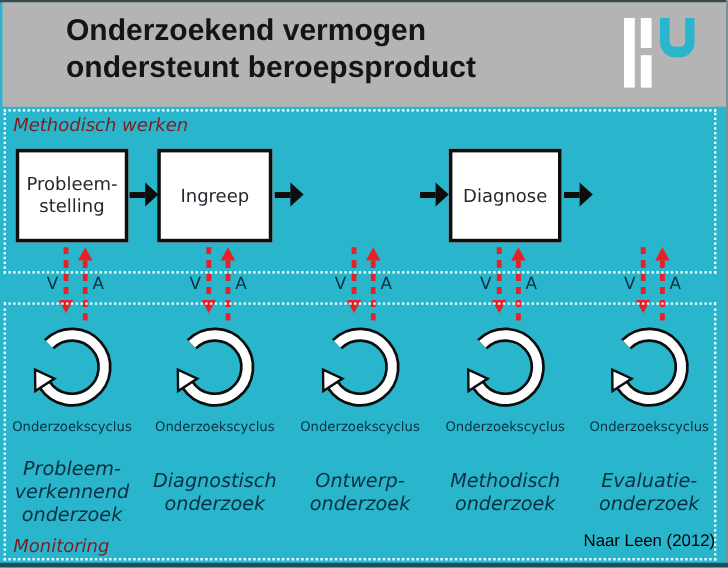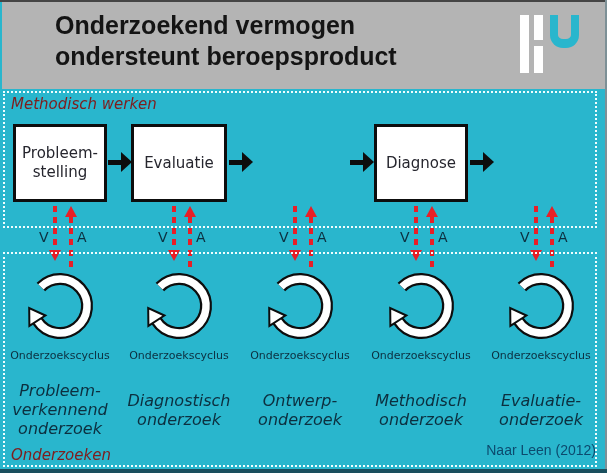--- a/index.html
+++ b/index.html
@@ -68,21 +68,21 @@
 
   
   .cycle-svg { position:absolute; top:267px; width:78px; height:78px; }
   .cycle-label { position:absolute; top:349px; width:130px; text-align:center;
                  font-size:11px; color:#0c2f3f; }
   .research-label { position:absolute; width:140px; text-align:center; font-style:italic;
                     font-size:16px; line-height:19px; color:#0c2f3f; white-space:pre-line; }
   .research-top { top:391px; }
   .research-top-tall { top:381px; }
 
-  .attribution { position:absolute; top:442px; right:11px; font-size:14px; color:#0c4a6e;
+  .attribution { position:absolute; top:442px; right:11px; font-size:14px; color:#000000;
                  font-family:"Liberation Sans", sans-serif; }
 </style>
 </head>
 <body>
 
 <div class="slide">
   <div class="top-edge"></div>
 
   <div class="header">
     <div class="title">Onderzoekend vermogen
@@ -94,21 +94,21 @@
       <div class="logo-u"></div>
     </div>
   </div>
 
   <div class="region region-method">
     <div class="region-label">Methodisch werken</div>
   </div>
 
   <div class="pbox pbox1">Probleem-
 stelling</div>
-  <div class="pbox pbox2">Evaluatie</div>
+  <div class="pbox pbox2">Ingreep</div>
   <div class="pbox pbox4">Diagnose</div>
 
   <div class="barrow barrow1">
       <div class="shaft"></div>
       <div class="head"></div>
     </div>
   <div class="barrow barrow2">
       <div class="shaft"></div>
       <div class="head"></div>
     </div>
@@ -155,21 +155,21 @@
 
   <div class="red-line red-down-line" style="left:534px"></div>
   <div class="red-head red-down-head" style="left:530px"></div>
   <div class="red-line red-up-line" style="left:550px"></div>
   <div class="red-head red-up-head" style="left:546px"></div>
   <div class="red-dot" style="left:550px"></div>
   <div class="va" style="left:520px">V</div>
   <div class="va" style="left:558px">A</div>
 
   <div class="region region-onderzoek">
-    <div class="region-label">Onderzoeken</div>
+    <div class="region-label">Monitoring</div>
   </div>
 
   <svg class="cycle-svg" style="left:21px" viewBox="0 0 78 78">
     <path d="M 19.9 19.9 A 27 27 0 1 1 16.4 53.7" fill="none" stroke="#0d0d0d" stroke-width="12"></path>
     <path d="M 19.9 19.9 A 27 27 0 1 1 16.4 53.7" fill="none" stroke="#ffffff" stroke-width="7.5"></path>
     <polygon points="8.2,41.1 8.4,58.9 24.4,48.5" fill="#ffffff" stroke="#0d0d0d" stroke-width="2"></polygon>
   </svg>
   <svg class="cycle-svg" style="left:140px" viewBox="0 0 78 78">
     <path d="M 19.9 19.9 A 27 27 0 1 1 16.4 53.7" fill="none" stroke="#0d0d0d" stroke-width="12"></path>
     <path d="M 19.9 19.9 A 27 27 0 1 1 16.4 53.7" fill="none" stroke="#ffffff" stroke-width="7.5"></path>

